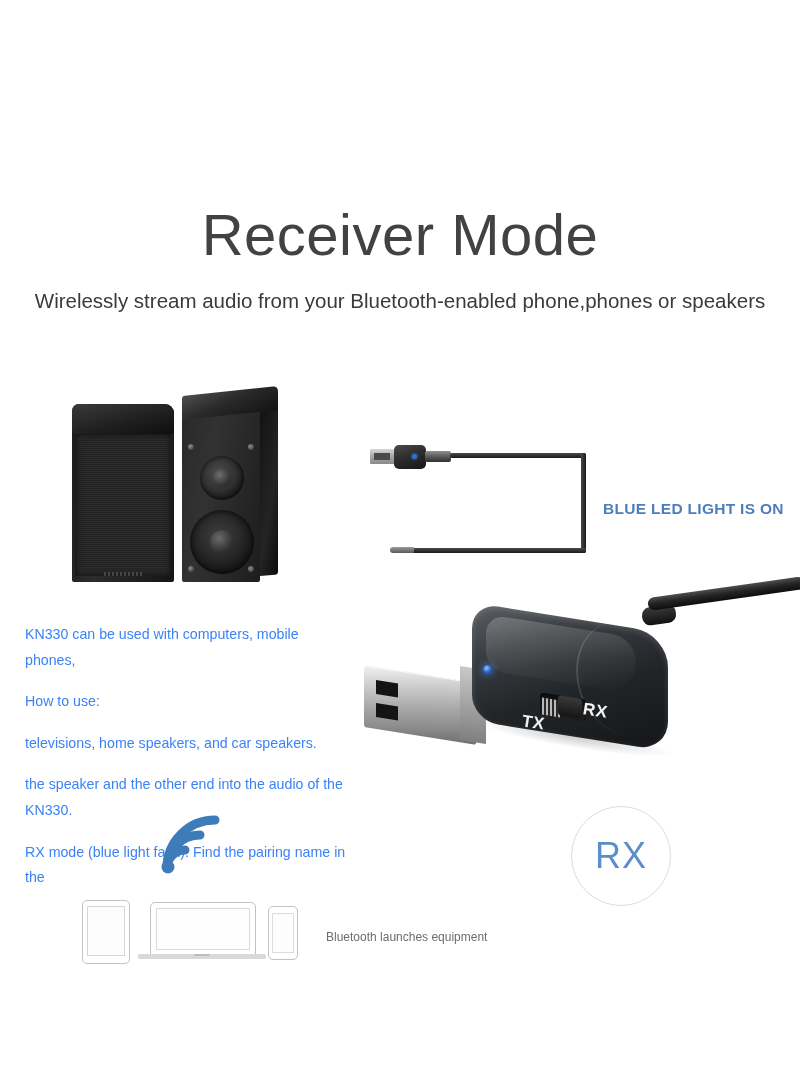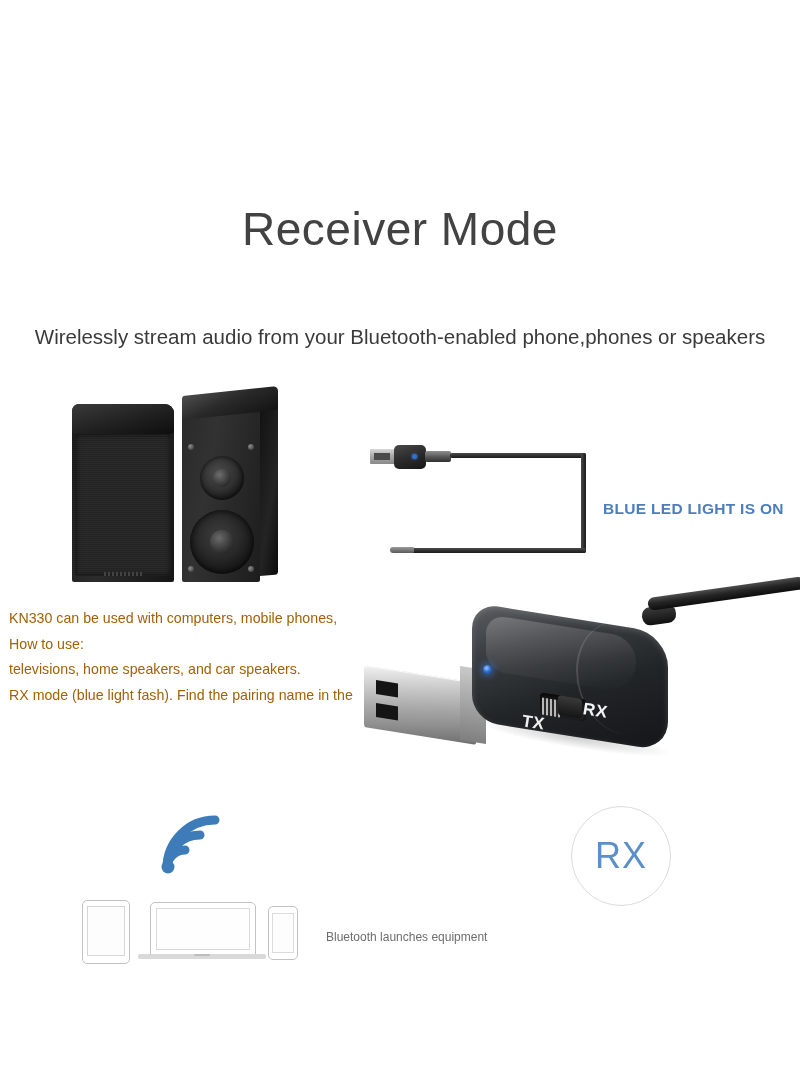--- a/index.html
+++ b/index.html
@@ -21,37 +21,36 @@
     background: #ffffff;
   }
 
   
   .title {
     position: absolute;
     left: 0;
     top: 206px;
     width: 800px;
     text-align: center;
-    font-size: 46px;
+    font-size: 58px;
     font-weight: 400;
     letter-spacing: 0.5px;
     color: #424242;
     line-height: 1;
   }
   .subtitle {
     position: absolute;
     left: 0;
     top: 291px;
     width: 800px;
     text-align: center;
     font-size: 20.5px;
     font-weight: 400;
     color: #3a3a3a;
     line-height: 1;
-    margin-top: 36px;
   }
 
   
   .speakers {
     position: absolute;
     left: 72px;
     top: 396px;
     width: 240px;
     height: 190px;
   }
@@ -245,24 +244,24 @@
   }
 
   
   .copy {
     position: absolute;
     left: 9px;
     top: 606px;
     width: 356px;
   }
   .copy p {
-    margin: 0;
+    margin: 16px;
     font-size: 14.2px;
     line-height: 25.6px;
-    color: #a16207;
+    color: #3b82f6;
     font-weight: 400;
   }
 
   
   .dongle {
     position: absolute;
     left: 360px;
     top: 588px;
     width: 440px;
     height: 200px;
@@ -571,20 +570,21 @@
     <div class="cable-bottom"></div>
     <div class="jack-tip"></div>
   </div>
 
   <div class="led-label">BLUE LED LIGHT IS ON</div>
 
   <div class="copy">
     <p>KN330 can be used with computers, mobile phones,</p>
     <p>How to use:</p>
     <p>televisions, home speakers, and car speakers.</p>
+    <p>the speaker and the other end into the audio of the KN330.</p>
     <p>RX mode (blue light fash). Find the pairing name in the</p>
   </div>
 
   <div class="dongle">
     <div class="dongle-shadow"></div>
     <div class="usb-plug"></div>
     <div class="usb-edge"></div>
     <div class="dongle-body"></div>
     <div class="dongle-arc"></div>
     <div class="dongle-gloss"></div>

